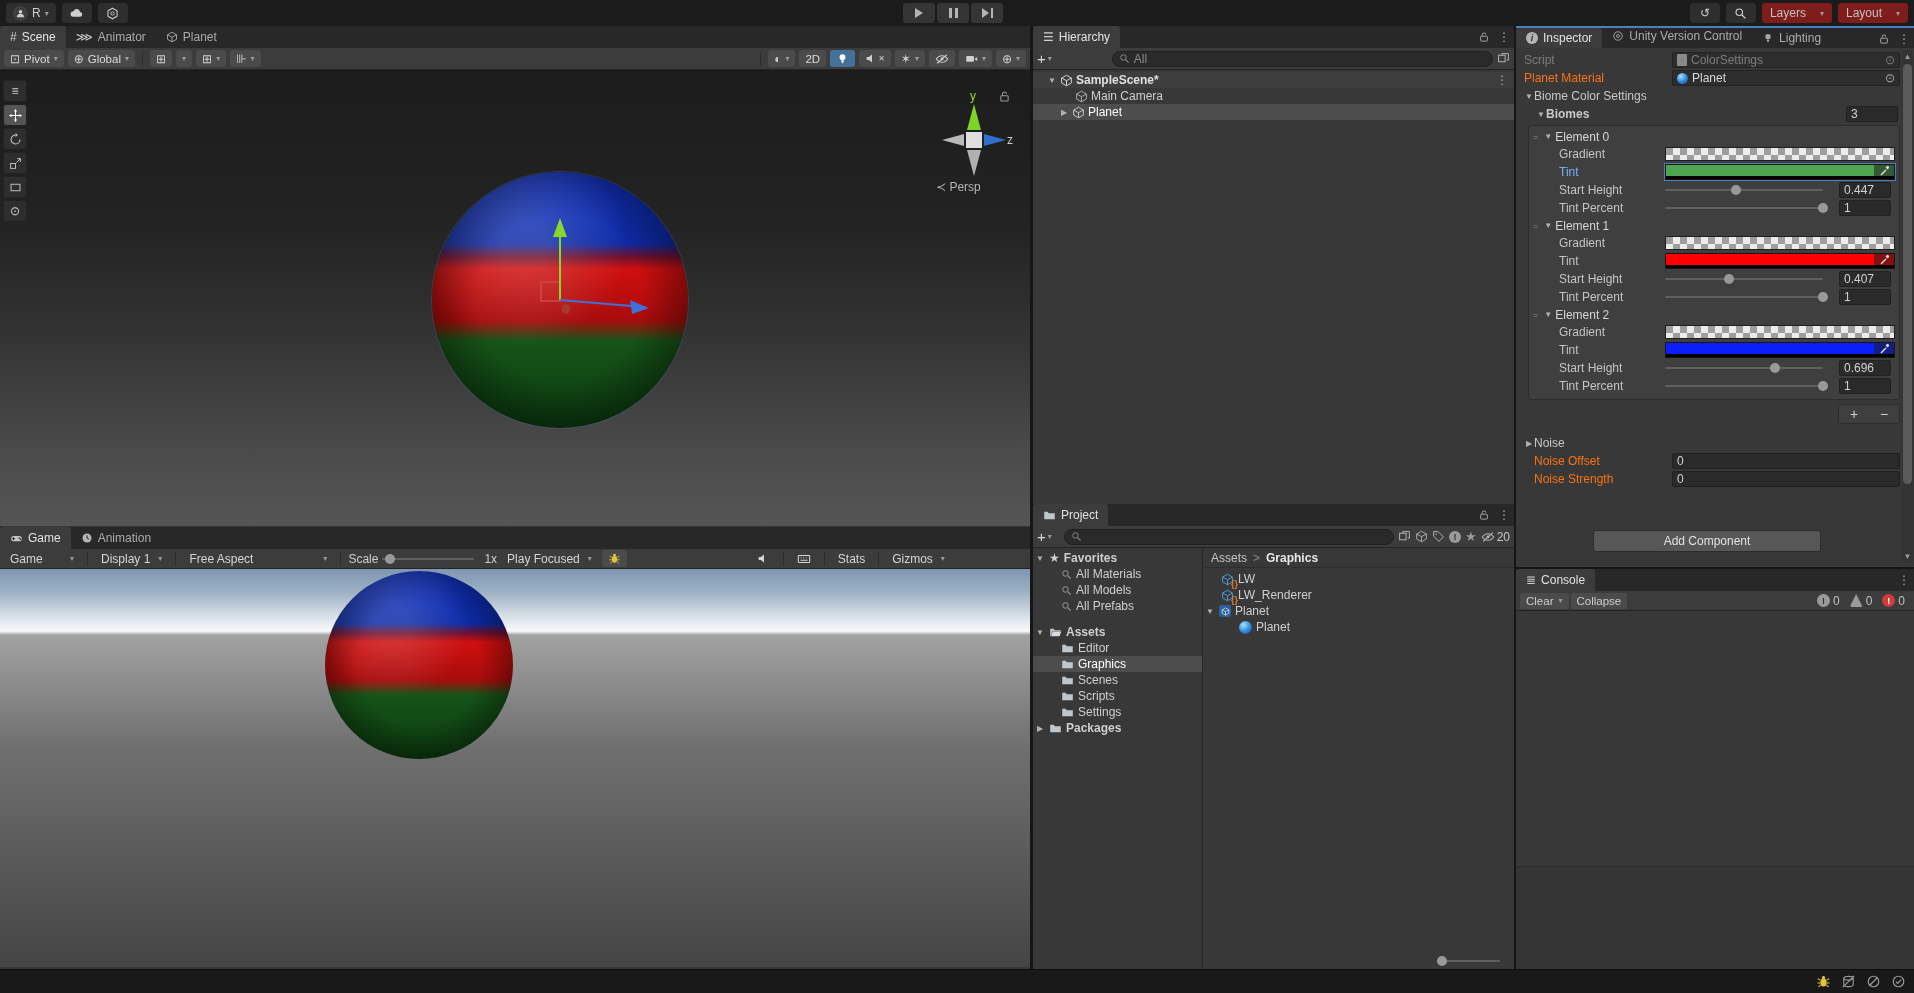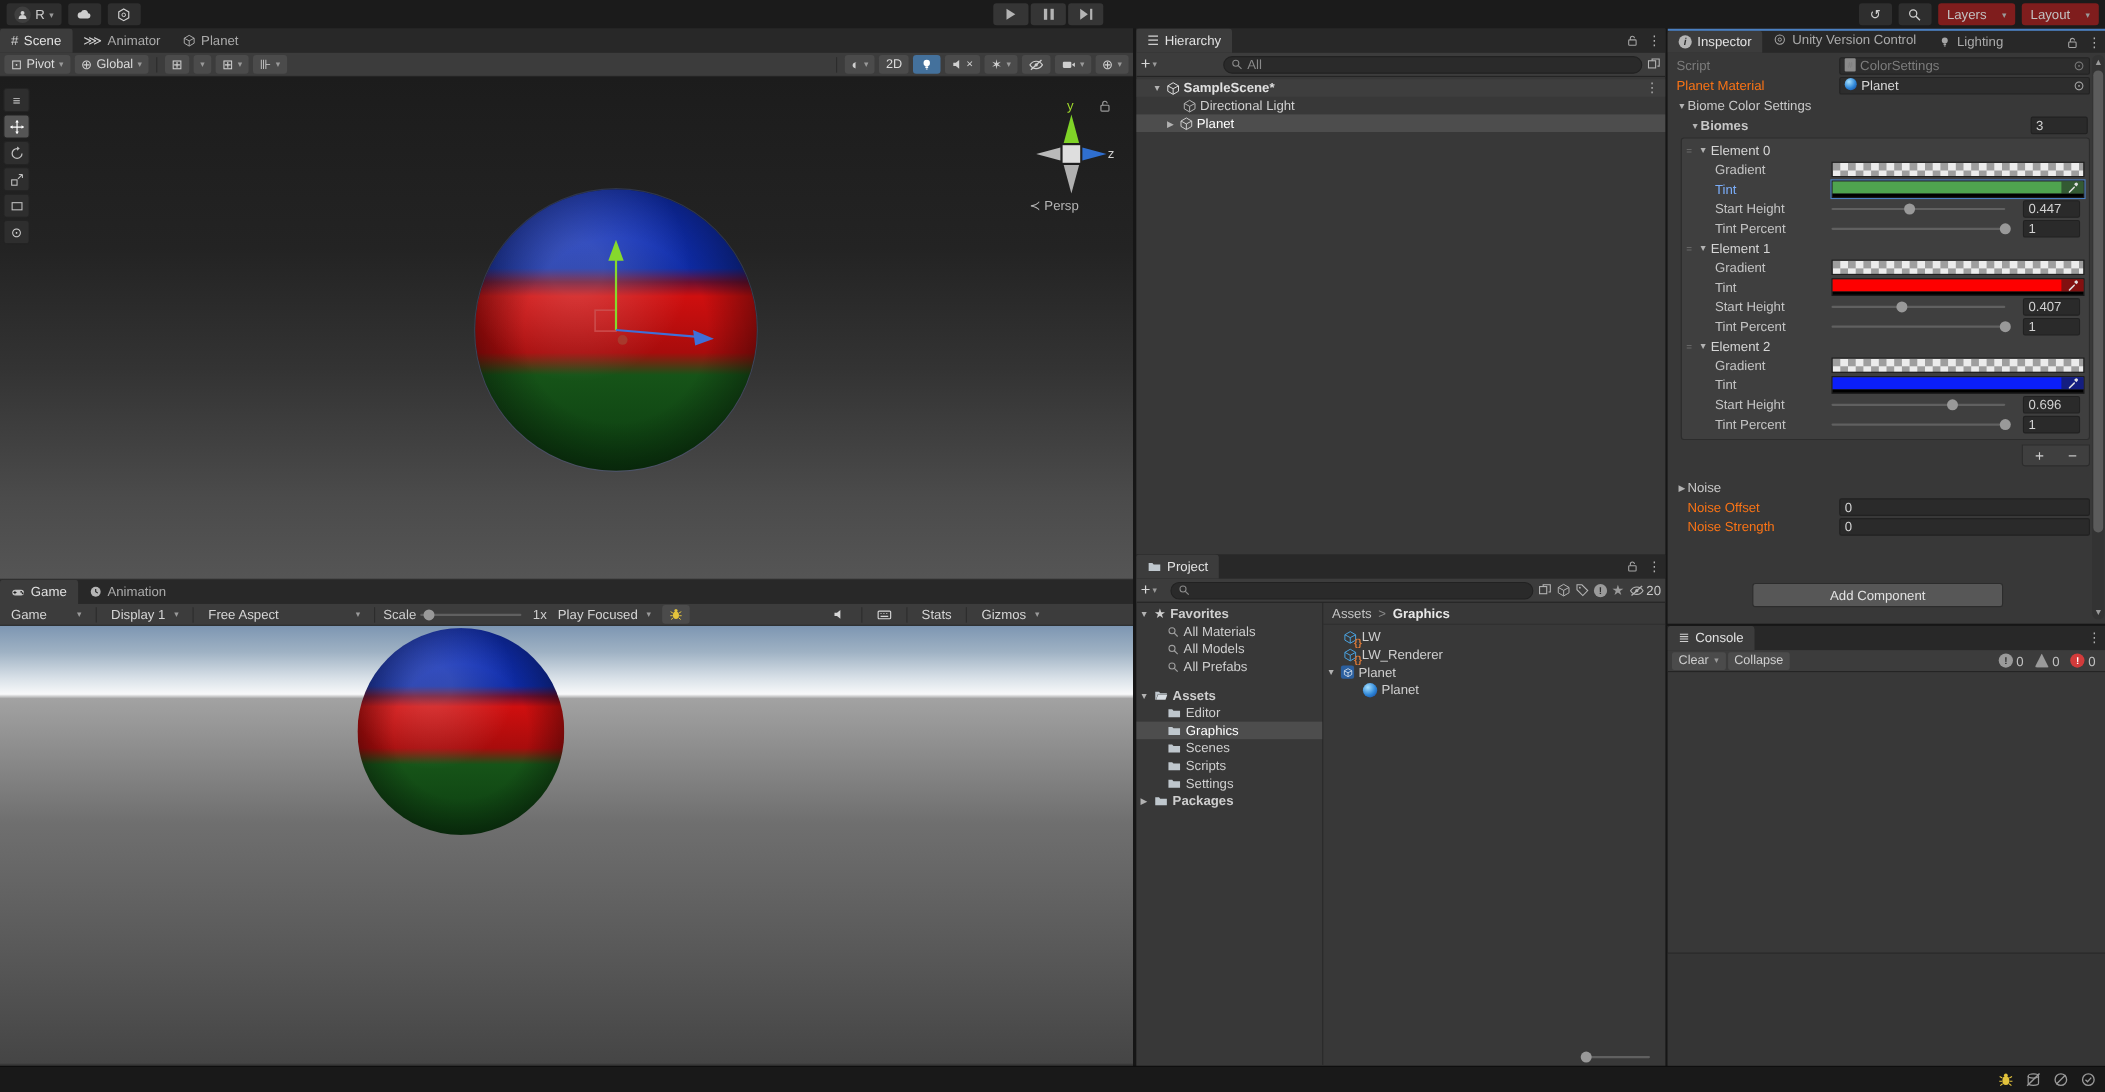--- a/index.html
+++ b/index.html
@@ -94,21 +94,21 @@
   .prow.selected { background:#4d4d4d; color:#fff; }
   #project-zoom { position:absolute; right:14px; bottom:6px; width:62px; }
 
   
   #inspector-panel { left:1516px; top:26px; width:398px; height:541px; }
   #inspector-panel .focusline { position:absolute; left:0; top:0; width:100%; height:2px; background:#4a7fc1; z-index:5; }
   #insp-body { position:relative; padding:3px 14px 0 8px; }
   .irow { height:18px; display:flex; align-items:center; }
   .ilabel { width:148px; flex:none; color:#f97316; }
   .ictrl { flex:1; display:flex; align-items:center; gap:6px; }
-  .objfield { height:16px; flex:1; background:#2d2d2d; border:1px solid #232323; border-radius:2px; display:flex; align-items:flex-start; gap:4px; padding:0 4px; color:#d8d8d8; }
+  .objfield { height:16px; flex:1; background:#2d2d2d; border:1px solid #232323; border-radius:2px; display:flex; align-items:center; gap:4px; padding:0 4px; color:#d8d8d8; }
   .picker { margin-left:auto; color:#a8a8a8; font-size:12px; }
   .disabled, .disabled * { color:#7c7c7c !important; }
   #element-box { margin:2px 0 0 4px; background:#3f3f3f; border:1px solid #2c2c2c; border-radius:3px; padding:2px 4px 4px 4px; }
   .el-head { height:17px; display:flex; align-items:center; gap:2px; color:#d6d6d6; }
   .drag-dots { color:#8a8a8a; font-size:9px; letter-spacing:1px; margin-right:2px; }
   .el-row { height:18px; display:flex; align-items:center; }
   .el-label { width:132px; flex:none; padding-left:26px; color:#c4c4c4; }
   .el-label.focused { color:#7baefa; }
   .gradient-strip { flex:1; height:14px; }
   .tintwrap { flex:1; height:16px; position:relative; border:1px solid #161616; }
@@ -565,21 +565,21 @@
         <svg width="13" height="13" color="#e0e0e0" class="cube">
             <use href="#i-cube"></use>
           </svg>
         <span style="font-weight:bold">SampleScene*</span>
         <span class="kebab">⋮</span>
       </div>
       <div class="trow">
         <svg width="13" height="13" color="#b5b5b5" class="cube" style="margin-left:42px">
             <use href="#i-cube"></use>
           </svg>
-        <span>Directional Light</span>
+        <span>Main Camera</span>
       </div>
       <div class="trow selected">
         <span class="foldarrow" style="margin-left:26px">▶</span>
         <svg width="13" height="13" color="#cfcfcf" class="cube">
             <use href="#i-cube"></use>
           </svg>
         <span>Planet</span>
       </div>
     </div>
   </div>

